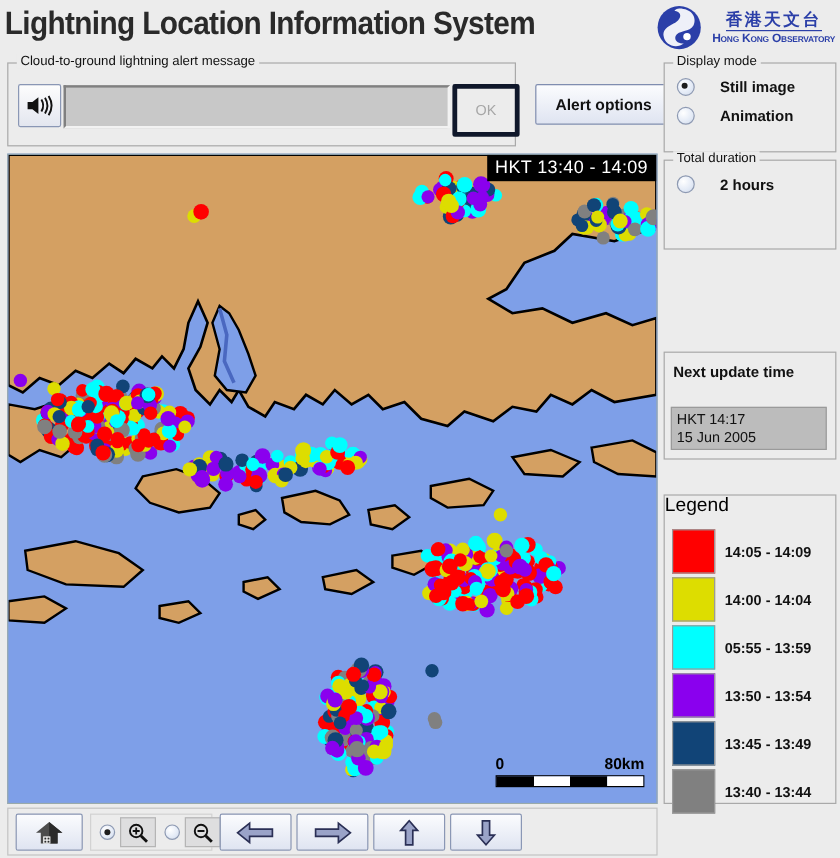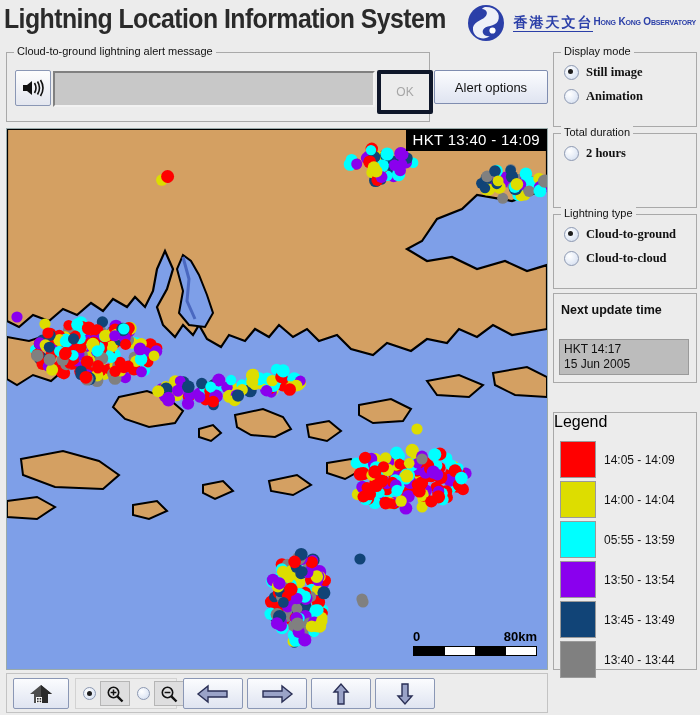--- a/index.html
+++ b/index.html
@@ -15,21 +15,21 @@
   .header{position:absolute;left:0;top:0;width:700px;height:45px;background:#ececec;}
   .app-title{
     position:absolute;left:4px;top:4px;
     font-size:27px;font-weight:bold;color:#2a2a2a;
     letter-spacing:-0.6px;
     transform:scaleX(0.92);transform-origin:left top;
     white-space:nowrap;font-family:"Liberation Sans", sans-serif;
   }
   .logo-block{position:absolute;right:4px;top:3px;height:40px;display:flex;align-items:center;gap:6px;}
   .logo-mark{width:42px;height:40px;flex:none;}
-  .logo-text{display:flex;flex-direction:row;justify-content:center;line-height:1;}
+  .logo-text{display:flex;flex-direction:column;justify-content:center;line-height:1;align-items:center;}
   .logo-cn{font-size:14px;font-weight:bold;color:#2b3fa8;letter-spacing:2px;padding-bottom:2px;
            border-bottom:1px solid #2b3fa8;}
   .logo-en{font-size:10px;font-weight:bold;color:#2b3fa8;letter-spacing:-0.2px;padding-top:2px;
            font-variant:small-caps;white-space:nowrap;}
 
   
   .group{position:absolute;border:1px solid #a9a9a9;background:#ececec;}
   .group>.glegend{
     position:absolute;top:-8px;left:7px;background:#ececec;padding:0 3px;
     font-size:11px;color:#111;white-space:nowrap;
@@ -47,24 +47,24 @@
     position:absolute;left:46px;top:18px;width:318px;height:32px;
     background:#c8c8c8;border:2px solid;
     border-color:#808080 #f2f2f2 #f2f2f2 #808080;
   }
   .ok-btn{
     position:absolute;left:370px;top:17px;width:48px;height:36px;
     background:#ececec;border:4px solid #0f172a;border-radius:2px;
     color:#a6a6a6;font-size:12px;display:flex;align-items:center;justify-content:center;
   }
   #alert-options-btn{
-    position:absolute;left:434px;top:70px;width:112px;height:32px;
+    position:absolute;left:446px;top:70px;width:112px;height:32px;
     background:linear-gradient(#fbfcfe,#dfe4f1);
     border:1px solid #7f8db0;border-radius:2px;
-    font-size:13px;font-weight:normal;color:#111;
+    font-size:13px;font-weight:bold;color:#111;
     display:flex;align-items:center;justify-content:center;cursor:pointer;
   }
 
   
   #map-panel{
     position:absolute;left:6px;top:128px;width:540px;height:540px;
     border:1px solid #9aa;background:#7e9fe8;overflow:hidden;
   }
   #map-svg{position:absolute;left:0;top:0;width:540px;height:540px;display:block;}
   .map-stamp{
@@ -77,21 +77,21 @@
   .scalebar .bar{display:flex;height:8px;border:1px solid #000;}
   .scalebar .bar i{flex:1;display:block;}
   .scalebar .bar i.on{background:#000;}
   .scalebar .bar i.off{background:#fff;}
 
   
   .rc{position:absolute;left:553px;width:142px;}
   #display-mode-group{top:52px;height:73px;}
   #total-duration-group{top:133px;height:73px;}
   #lightning-type-group{top:214px;height:73px;}
-  .radio-row{display:flex;align-items:center;gap:7px;padding-left:10px;cursor:pointer;font-family:Liberation Serif, serif;}
+  .radio-row{display:flex;align-items:center;gap:21px;padding-left:10px;cursor:pointer;}
   #display-mode-group .radio-row:first-of-type,
   #total-duration-group .radio-row:first-of-type,
   #lightning-type-group .radio-row:first-of-type{margin-top:12px;}
   .radio-row+.radio-row{margin-top:9px;}
   .radio{
     width:13px;height:13px;border-radius:50%;flex:none;
     background:radial-gradient(circle at 35% 32%,#ffffff 0%,#e3eaf6 60%,#cfd8e8 100%);
     border:1px solid #8d99b2;position:relative;
   }
   .radio.on::after{
@@ -110,21 +110,21 @@
     background:#bcbcbc;border:1px solid #9a9a9a;
     padding:2px 0 0 4px;box-sizing:border-box;
   }
   .nu-line{font-size:12px;color:#111;line-height:1.25;}
 
   #legend-group{position:absolute;left:553px;top:412px;width:142px;height:256px;
     border:1px solid #a9a9a9;background:#ececec;}
   .legend-items{padding:10px 0 0 6px;}
   .legend-row{display:flex;align-items:center;gap:8px;margin-bottom:3px;}
   .sw{width:34px;height:35px;border:1px solid #9a9a9a;flex:none;}
-  .lg-label{font-size:12px;font-weight:normal;color:#111;white-space:nowrap;}
+  .lg-label{font-size:12px;font-weight:bold;color:#111;white-space:nowrap;}
 
   
   #toolbar{position:absolute;left:6px;top:673px;width:540px;height:38px;
     background:#ececec;border:1px solid #c3c3c3;}
   .tb-btn{
     position:absolute;top:4px;height:29px;
     background:linear-gradient(#fbfcfe,#dfe4f1);
     border:1px solid #8a97b5;border-radius:2px;
     display:flex;align-items:center;justify-content:center;cursor:pointer;
   }
@@ -921,31 +921,20 @@
   </div>
 
   <div class="group rc" id="total-duration-group">
     <span class="glegend">Total duration</span>
     <div class="radio-row">
       <span class="radio"></span>
       <span class="radio-label">2 hours</span>
     </div>
   </div>
 
-  <div class="group rc" id="lightning-type-group">
-    <span class="glegend">Lightning type</span>
-    <div class="radio-row">
-      <span class="radio on"></span>
-      <span class="radio-label">Cloud-to-ground</span>
-    </div>
-    <div class="radio-row">
-      <span class="radio"></span>
-      <span class="radio-label">Cloud-to-cloud</span>
-    </div>
-  </div>
 
   <div id="next-update-panel">
     <div class="nu-title">Next update time</div>
     <div class="nu-box">
       <div class="nu-line">HKT 14:17</div>
       <div class="nu-line">15 Jun 2005</div>
     </div>
   </div>
 
   <div id="legend-group">

